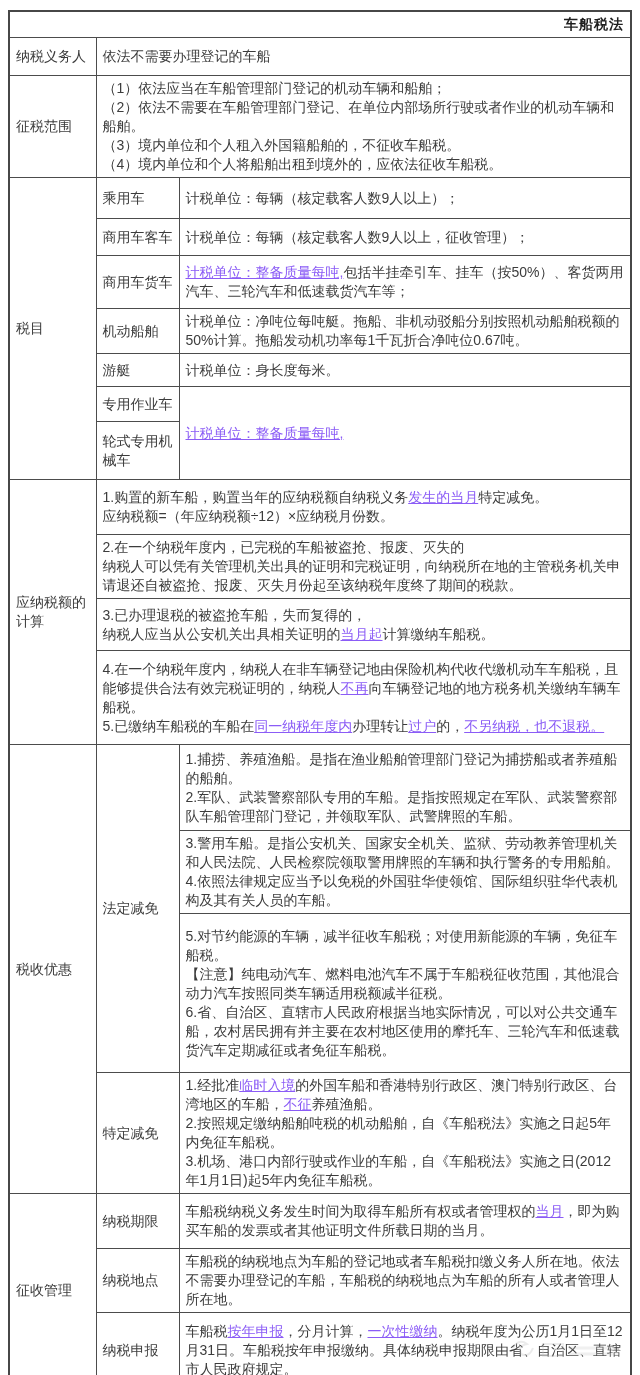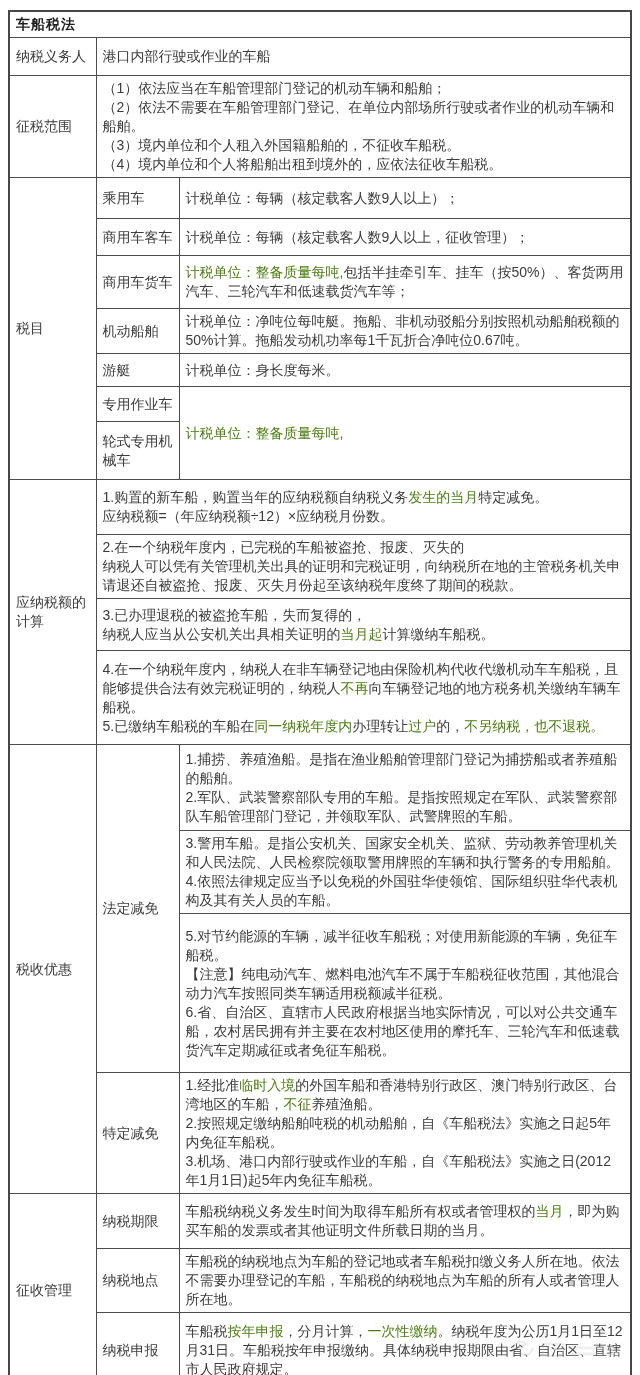--- a/index.html
+++ b/index.html
@@ -13,25 +13,25 @@
     border-collapse:collapse;table-layout:fixed;width:624px;
     border:2px solid #474747;color:#3c3c3c;
   }
   table.law td{
     border:1px solid #4c4c4c;
     font-size:14px;line-height:19px;
     padding:3px 6px;vertical-align:middle;
     word-break:break-all;overflow:hidden;
   }
   td.title-cell{
-    font-size:18px;font-weight:bold;text-align:left;
+    font-size:18px;font-weight:bold;text-align:right;
     padding:1px 0;color:#1f1f1f;letter-spacing:1px;
   }
   td.lbl{padding-left:5px;padding-right:2px;margin-left:40px;}
-  .red{color:#4d7c0f;}
+  .red{color:#8b5cf6;text-decoration:underline;}
   .watermark{
     position:absolute;left:505px;top:1330px;width:120px;height:38px;
     opacity:0.28;pointer-events:none;
   }
 </style>
 </head>
 <body>
 
 <div class="sheet">
   <table class="law">
@@ -41,21 +41,21 @@
         <col>
       </colgroup>
 
     <tbody>
         <tr style="height:25px">
       <td colspan="3" class="title-cell">车船税法</td>
     </tr>
 
     <tr style="height:38px">
       <td class="lbl">纳税义务人</td>
-      <td colspan="2"><span>港口内部行驶或作业的车船</span></td>
+      <td colspan="2"><span>依法不需要办理登记的车船</span></td>
     </tr>
 
     <tr style="height:99px">
       <td class="lbl">征税范围</td>
       <td colspan="2"><span>（1）依法应当在车船管理部门登记的机动车辆和船舶；</span><br><span>（2）依法不需要在车船管理部门登记、在单位内部场所行驶或者作业的机动车辆和船舶。</span><br><span>（3）境内单位和个人租入外国籍船舶的，不征收车船税。</span><br><span>（4）境内单位和个人将船舶出租到境外的，应依法征收车船税。</span></td>
     </tr>
 
     <tr style="height:41px">
       <td class="lbl" rowspan="7">税目</td>
       <td class="lbl">乘用车</td>

